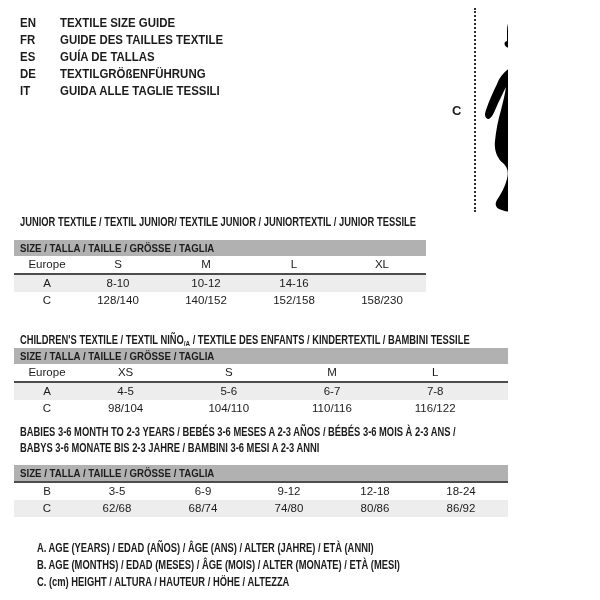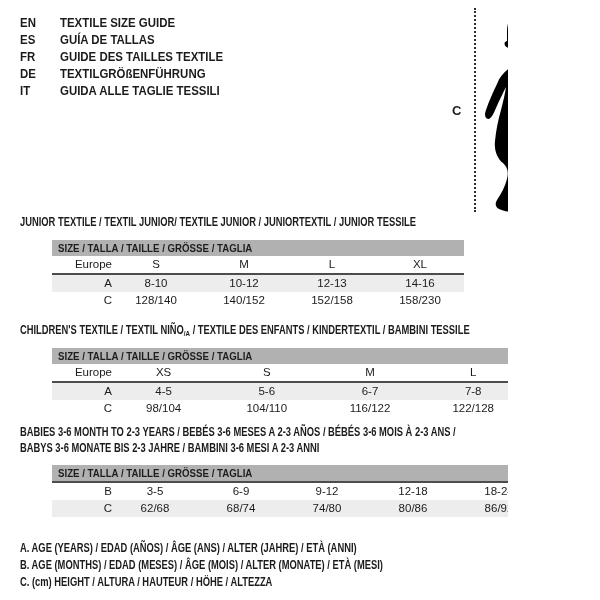--- a/index.html
+++ b/index.html
@@ -22,59 +22,59 @@
             font-size:13px;font-weight:700;}
 
   
   .dash-line{position:absolute;left:474px;top:8px;height:204px;width:0;
              border-left:2px dotted #2e2e2e;}
   .c-label{position:absolute;left:452px;top:103px;font-size:13px;font-weight:700;}
   .silhouette{position:absolute;left:482px;top:5px;}
 
   
   .tbl-title{position:absolute;left:20px;font-size:12px;font-weight:700;line-height:16px;white-space:nowrap;}
-  .tbl{position:absolute;left:14px;margin-left:38px;}
+  .tbl{position:absolute;left:14px;}
   .bar{height:16px;line-height:16px;background:#b1b1b1;color:#1d1d1d;
        font-size:11px;font-weight:700;padding-left:6px;}
   .trow{display:grid;height:17px;line-height:17px;font-size:11.5px;}
   .cols4{grid-template-columns:60px repeat(4,1fr);}
   .cols5{grid-template-columns:60px repeat(5,1fr);}
   .cols6{grid-template-columns:60px repeat(6,1fr);}
-  .trow .lbl{padding-left:6px;text-align:right;}
+  .trow .lbl{padding-left:6px;text-align:center;}
   .trow .cell{text-align:center;}
   .row-alt{background:#ededed;}
   .row-topline{border-top:2px solid #4d4d4d;}
 
   .t1{top:240px;width:412px;}
   .t2{top:348px;width:576px;}
   .t3{top:465px;width:576px;}
 
   .title-sub{font-size:8px;vertical-align:-2px;font-weight:700;}
 
   
   .footnotes{position:absolute;left:20px;top:540px;}
-  .foot-line{height:17px;line-height:17px;font-size:12px;font-weight:700;white-space:nowrap;}
+  .foot-line{height:17px;line-height:17px;font-size:12px;font-weight:700;white-space:nowrap;margin-left:17px;}
 </style>
 </head>
 <body>
 
 <div class="page">
 
   <div class="langs">
     <div class="lang-row">
       <span><span class="cond88">EN</span></span>
       <span><span class="cond88">TEXTILE SIZE GUIDE</span></span>
     </div>
     <div class="lang-row">
+      <span><span class="cond88">FR</span></span>
+      <span><span class="cond88">GUIDE DES TAILLES TEXTILE</span></span>
+    </div>
+    <div class="lang-row">
       <span><span class="cond88">ES</span></span>
       <span><span class="cond88">GUÍA DE TALLAS</span></span>
-    </div>
-    <div class="lang-row">
-      <span><span class="cond88">FR</span></span>
-      <span><span class="cond88">GUIDE DES TAILLES TEXTILE</span></span>
     </div>
     <div class="lang-row">
       <span><span class="cond88">DE</span></span>
       <span><span class="cond88">TEXTILGRÖßENFÜHRUNG</span></span>
     </div>
     <div class="lang-row">
       <span><span class="cond88">IT</span></span>
       <span><span class="cond88">GUIDA ALLE TAGLIE TESSILI</span></span>
     </div>
   </div>
@@ -137,33 +137,32 @@
       <span class="lbl">Europe</span>
       <span class="cell">S</span>
       <span class="cell">M</span>
       <span class="cell">L</span>
       <span class="cell">XL</span>
     </div>
     <div class="trow cols4 row-alt row-topline">
       <span class="lbl">A</span>
       <span class="cell">8-10</span>
       <span class="cell">10-12</span>
-      <span class="cell">12-13</span>
       <span class="cell">14-16</span>
     </div>
     <div class="trow cols4">
       <span class="lbl">C</span>
       <span class="cell">128/140</span>
       <span class="cell">140/152</span>
       <span class="cell">152/158</span>
       <span class="cell">158/230</span>
     </div>
   </div>
 
-  <div class="tbl-title" style="top:322px">
+  <div class="tbl-title" style="top:332px">
     <span class="cond78"><span>CHILDREN'S TEXTILE / TEXTIL NIÑO</span><span class="title-sub">/A</span><span> / TEXTILE DES ENFANTS / KINDERTEXTIL / BAMBINI TESSILE</span></span>
   </div>
   <div class="tbl t2">
     <div class="bar">
       <span class="cond88">SIZE / TALLA / TAILLE / GRÖSSE / TAGLIA</span>
     </div>
     <div class="trow cols5">
       <span class="lbl">Europe</span>
       <span class="cell">XS</span>
       <span class="cell">S</span>
@@ -175,20 +174,21 @@
       <span class="lbl">A</span>
       <span class="cell">4-5</span>
       <span class="cell">5-6</span>
       <span class="cell">6-7</span>
       <span class="cell">7-8</span>
     </div>
     <div class="trow cols5">
       <span class="lbl">C</span>
       <span class="cell">98/104</span>
       <span class="cell">104/110</span>
+      <span class="cell">110/116</span>
       <span class="cell">116/122</span>
       <span class="cell">122/128</span>
     </div>
   </div>
 
   <div class="tbl-title" style="top:424px">
     <div><span class="cond78">BABIES 3-6 MONTH TO 2-3 YEARS / BEBÉS 3-6 MESES A 2-3 AÑOS / BÉBÉS 3-6 MOIS À 2-3 ANS /</span></div>
     <div><span class="cond78">BABYS 3-6 MONATE BIS 2-3 JAHRE / BAMBINI 3-6 MESI A 2-3 ANNI</span></div>
   </div>
   <div class="tbl t3">

